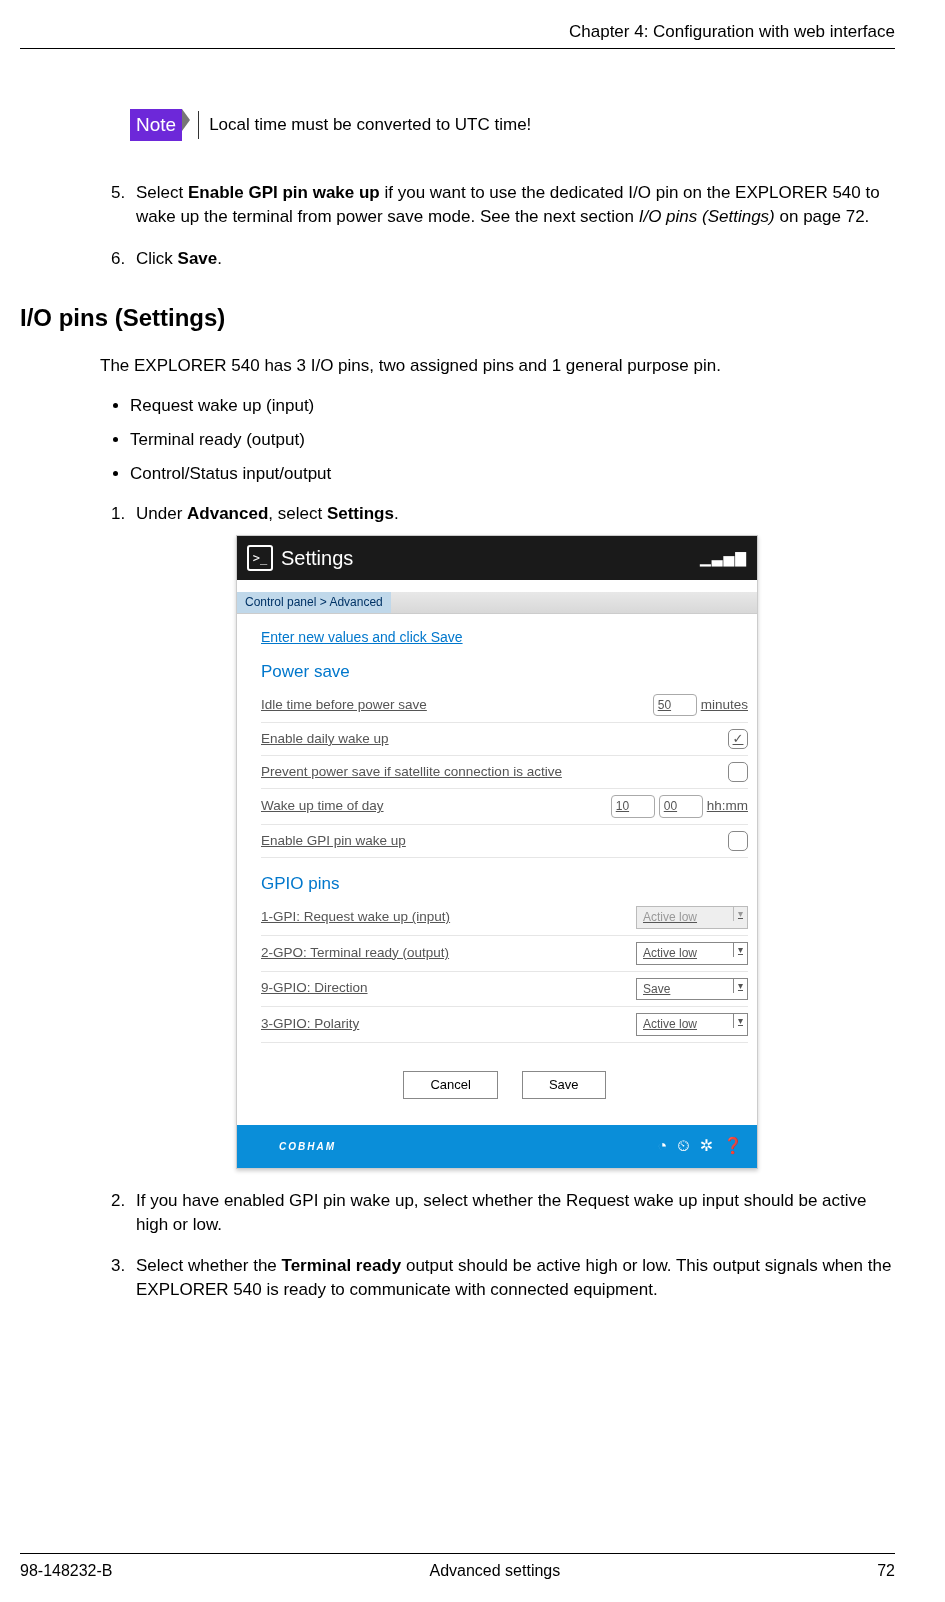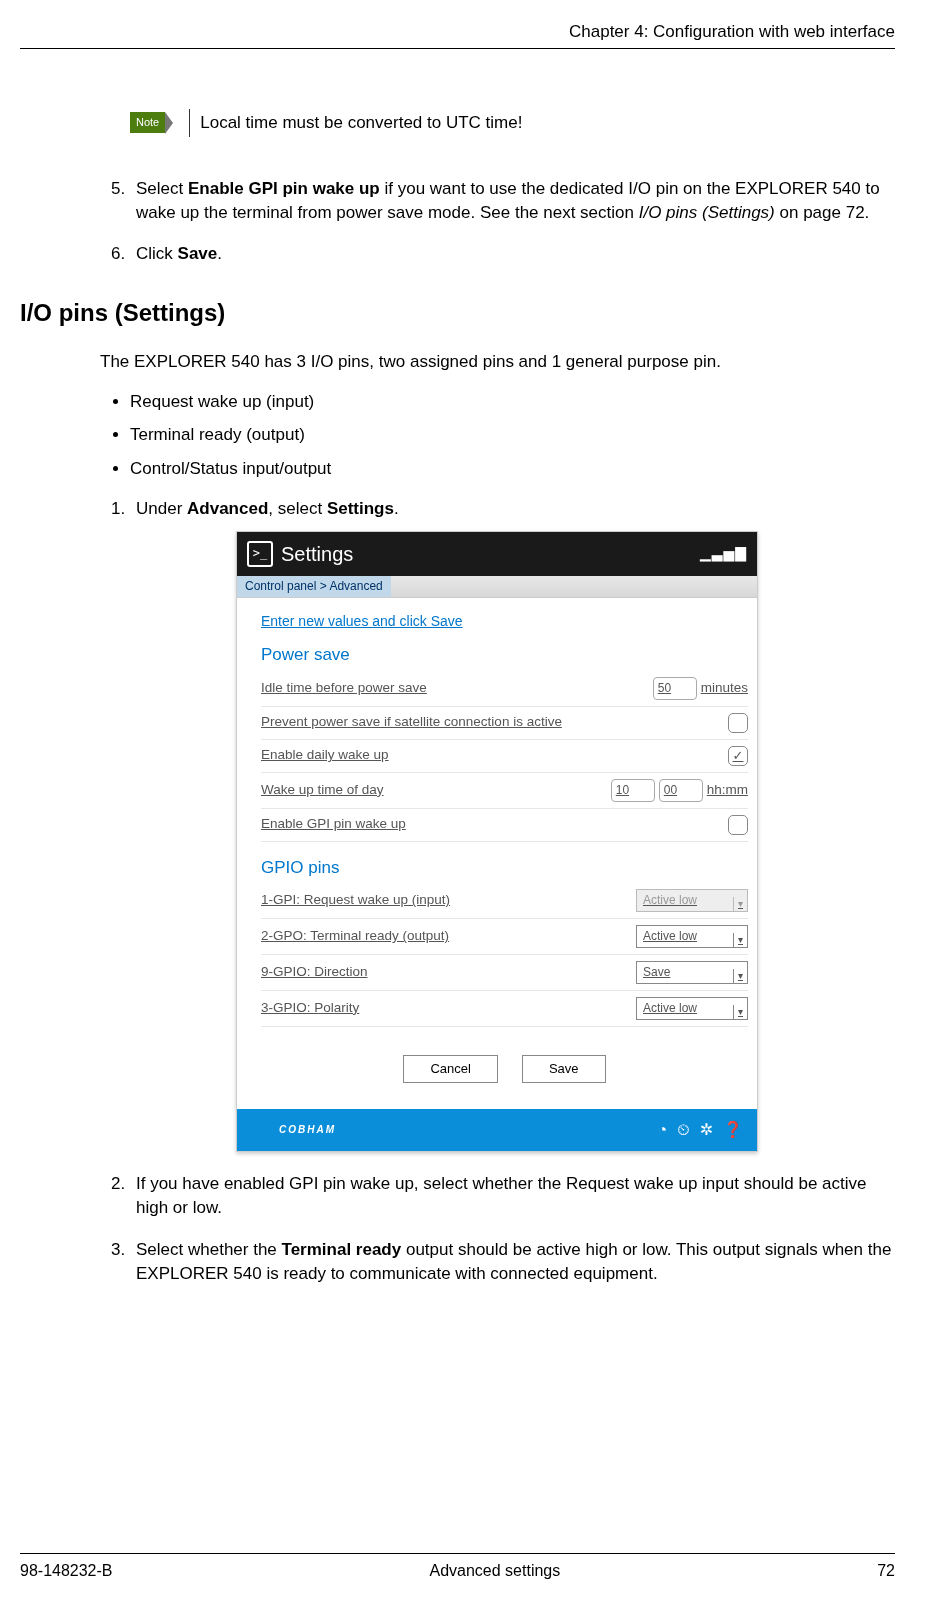--- a/index.html
+++ b/index.html
@@ -25,26 +25,26 @@
     font-size: 17px;
     margin-bottom: 60px;
   }
   .note-row {
     display: flex;
     align-items: center;
     margin-left: 110px;
     margin-bottom: 40px;
   }
   .note-tag {
-    background: #4d7c0f;
+    background: #6d28d9;
     color: #fff;
-    font-size: 11px;
+    font-size: 19px;
     padding: 3px 6px;
     position: relative;
-    margin-right: 24px;
+    margin-right: 16px;
   }
   .note-tag::after {
     content: "";
     position: absolute;
     right: -8px;
     top: 0;
     width: 0;
     height: 0;
     border-top: 11px solid transparent;
     border-bottom: 11px solid transparent;
@@ -130,20 +130,21 @@
   .ui-breadcrumb {
     background: #c0d8ea;
     color: #003366;
     font-size: 12px;
     padding: 2px 8px;
     display: inline-block;
   }
   .ui-breadcrumb-wrap {
     background: linear-gradient(#e8e8e8,#d8d8d8);
     border-bottom: 1px solid #ccc;
+    margin-top: 12px;
   }
   .ui-content {
     padding: 14px 9px 8px 24px;
   }
   .hint {
     color: #0077cc;
     text-decoration: underline;
     font-size: 14px;
     display: block;
     margin-bottom: 12px;
@@ -186,21 +187,21 @@
     align-items: center;
     justify-content: center;
     font-size: 13px;
     background: #fff;
   }
   .select {
     width: 110px;
     border: 1px solid #888;
     display: flex;
     justify-content: space-between;
-    align-items: flex-end;
+    align-items: flex-start;
     background: #fff;
     font-size: 12px;
     gap: 28px;
   }
   .select.disabled { background: #eee; color: #999; border-color: #bbb; }
   .select .val { padding: 2px 6px; }
   .select .arrow {
     border-left: 1px solid #888;
     padding: 0 4px;
     font-size: 10px;
@@ -304,29 +305,29 @@
           <div class="section-block">
             <div class="section-title">Power save</div>
             <div class="row">
               <span class="label">Idle time before power save</span>
               <span class="control">
                 <span class="small-input">50</span>
                 <span>minutes</span>
               </span>
             </div>
             <div class="row">
+              <span class="label">Enable daily wake up</span>
+              <span class="control">
+                  <span class="checkbox">✓</span>
+                </span>
+            </div>
+            <div class="row">
               <span class="label">Prevent power save if satellite connection is active</span>
               <span class="control">
                   <span class="checkbox"></span>
-                </span>
-            </div>
-            <div class="row">
-              <span class="label">Enable daily wake up</span>
-              <span class="control">
-                  <span class="checkbox">✓</span>
                 </span>
             </div>
             <div class="row">
               <span class="label">Wake up time of day</span>
               <span class="control">
                 <span class="small-input">10</span>
                 <span class="small-input">00</span>
                 <span>hh:mm</span>
               </span>
             </div>

